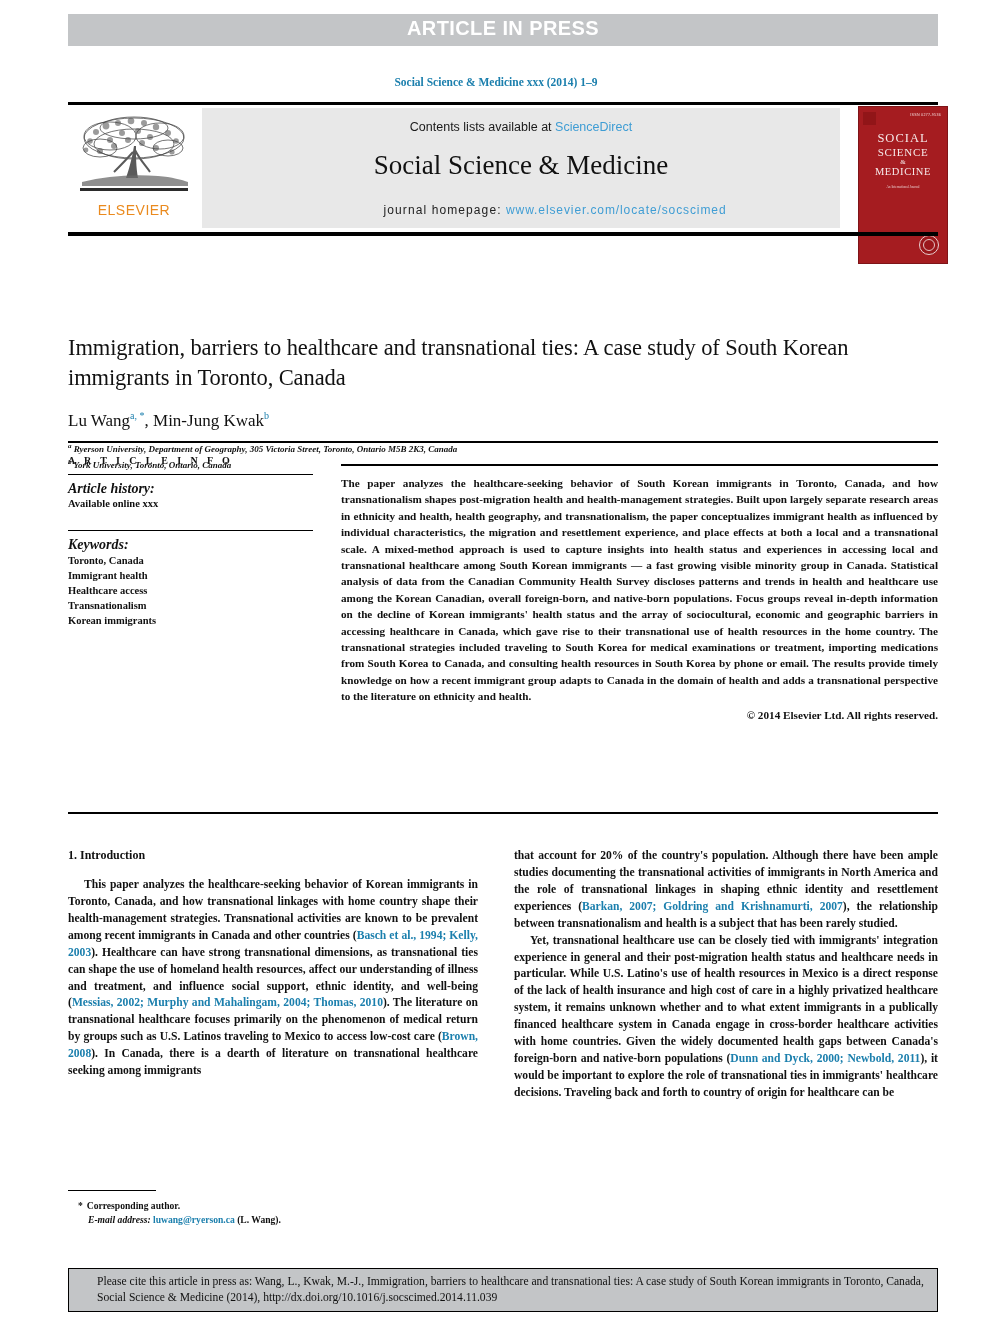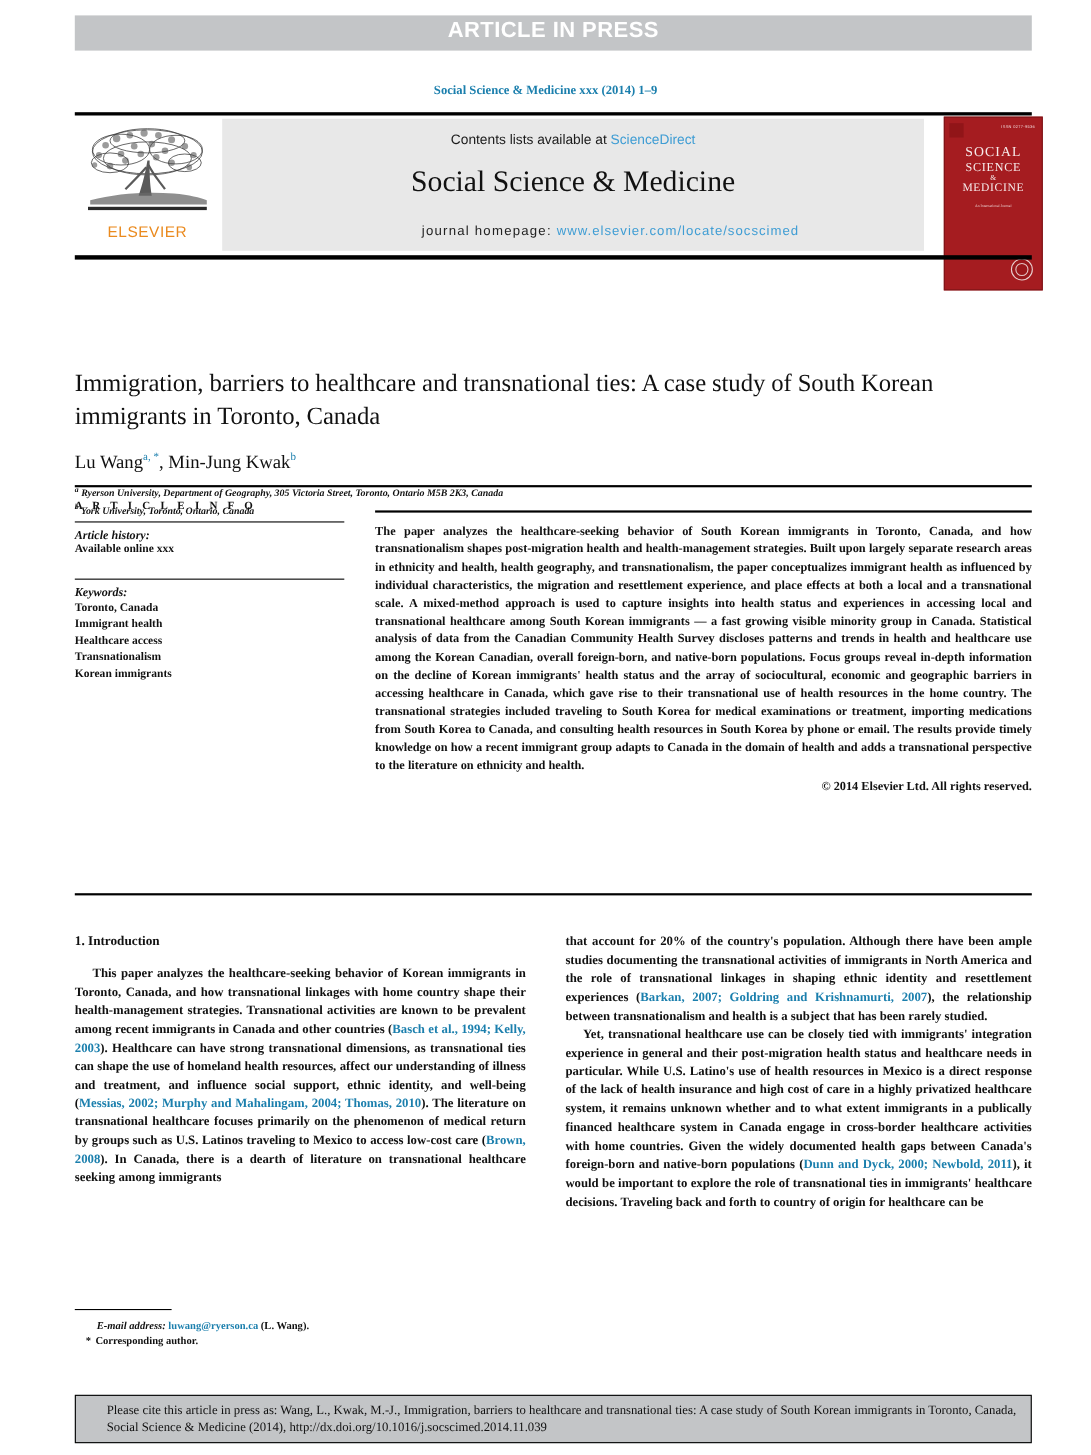--- a/index.html
+++ b/index.html
@@ -282,21 +282,21 @@
   }
   .hr-abs {
     border: 0;
     border-top: 2px solid #000;
     margin: 9px 0 9px 0;
   }
   .info-label {
     font-family: "Liberation Serif", serif;
     font-style: italic;
     font-weight: bold;
-    font-size: 11px;
+    font-size: 14px;
     color: #111;
   }
   .info-text {
     font-family: "Liberation Serif", serif;
     font-weight: bold;
     font-size: 10.5px;
     line-height: 1.42;
     color: #111;
   }
   .kw-list {
@@ -555,26 +555,26 @@
     <p class="para"><span>This paper analyzes the healthcare-seeking behavior of Korean immigrants in Toronto, Canada, and how transnational linkages with home country shape their health-management strategies. Transnational activities are known to be prevalent among recent immigrants in Canada and other countries (</span><span class="ref">Basch et al., 1994; Kelly, 2003</span><span>). Healthcare can have strong transnational dimensions, as transnational ties can shape the use of homeland health resources, affect our understanding of illness and treatment, and influence social support, ethnic identity, and well-being (</span><span class="ref">Messias, 2002; Murphy and Mahalingam, 2004; Thomas, 2010</span><span>). The literature on transnational healthcare focuses primarily on the phenomenon of medical return by groups such as U.S. Latinos traveling to Mexico to access low-cost care (</span><span class="ref">Brown, 2008</span><span>). In Canada, there is a dearth of literature on transnational healthcare seeking among immigrants</span></p>
   </div>
 
   <div class="body-right">
     <p class="para noindent"><span>that account for 20% of the country's population. Although there have been ample studies documenting the transnational activities of immigrants in North America and the role of transnational linkages in shaping ethnic identity and resettlement experiences (</span><span class="ref">Barkan, 2007; Goldring and Krishnamurti, 2007</span><span>), the relationship between transnationalism and health is a subject that has been rarely studied.</span></p>
     <p class="para"><span>Yet, transnational healthcare use can be closely tied with immigrants' integration experience in general and their post-migration health status and healthcare needs in particular. While U.S. Latino's use of health resources in Mexico is a direct response of the lack of health insurance and high cost of care in a highly privatized healthcare system, it remains unknown whether and to what extent immigrants in a publically financed healthcare system in Canada engage in cross-border healthcare activities with home countries. Given the widely documented health gaps between Canada's foreign-born and native-born populations (</span><span class="ref">Dunn and Dyck, 2000; Newbold, 2011</span><span>), it would be important to explore the role of transnational ties in immigrants' healthcare decisions. Traveling back and forth to country of origin for healthcare can be</span></p>
   </div>
 
   <div class="footnote">
     <div class="fn-rule"></div>
+    <div class="fn-line">
+      <span class="star">*</span><span>Corresponding author.</span>
+    </div>
     <div class="fn-line" style="padding-left:20px;">
       <span class="em">E-mail address:</span> <span class="link">luwang@ryerson.ca</span> <span>(L. Wang).</span>
     </div>
-    <div class="fn-line">
-      <span class="star">*</span><span>Corresponding author.</span>
-    </div>
   </div>
 
 
   <div class="cite-box">
     <div class="cite-text">Please cite this article in press as: Wang, L., Kwak, M.-J., Immigration, barriers to healthcare and transnational ties: A case study of South Korean immigrants in Toronto, Canada, Social Science &amp; Medicine (2014), http://dx.doi.org/10.1016/j.socscimed.2014.11.039</div>
   </div>
 
 </div>
 
 </body></html>

